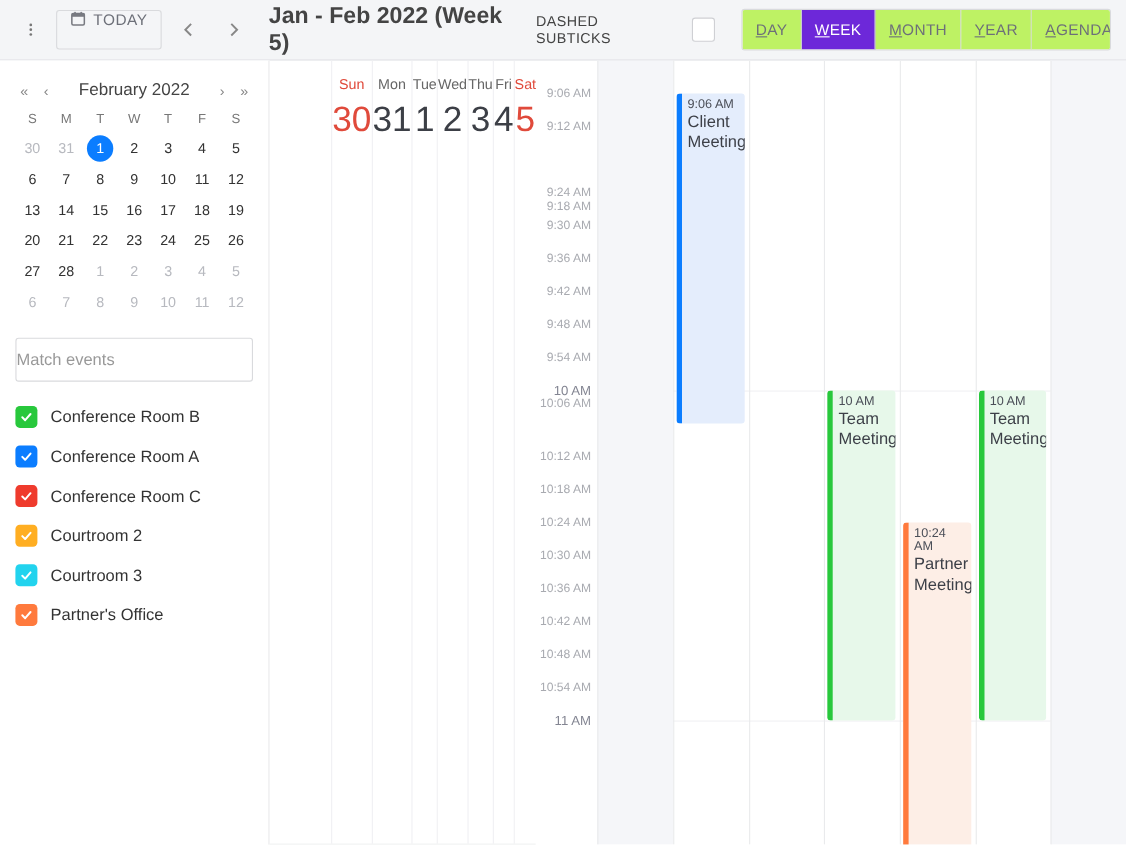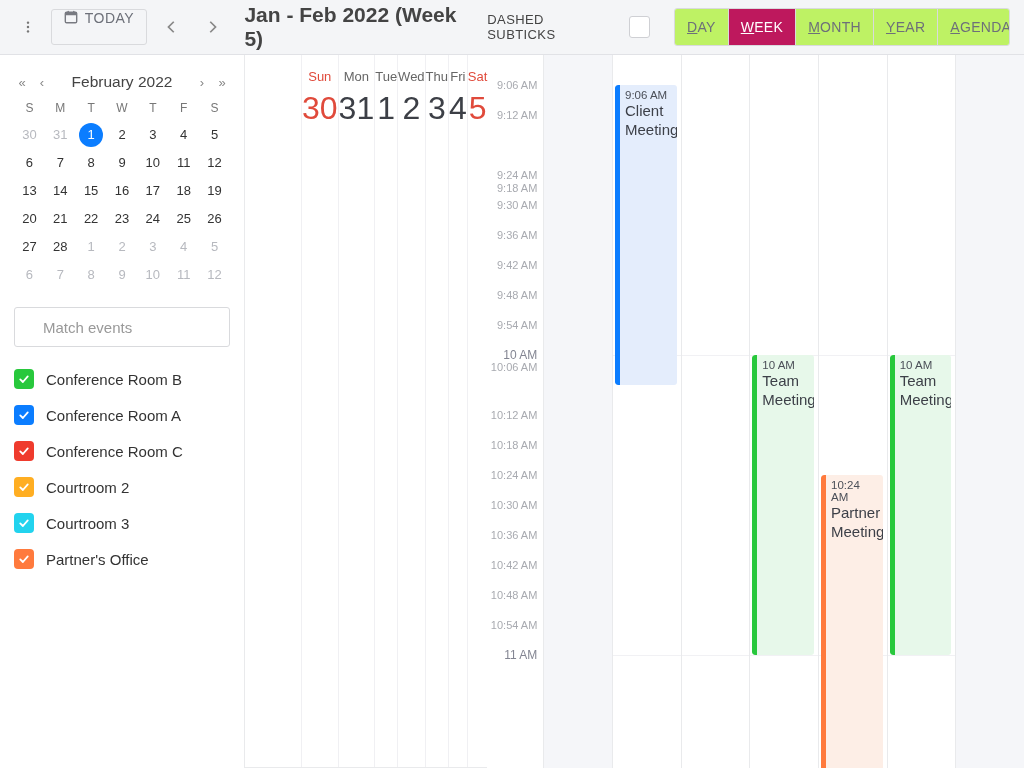--- a/index.html
+++ b/index.html
@@ -11,41 +11,41 @@
     .today-btn {height:36px;border:1px solid #d9dadd;border-radius:3px;background:#f4f5f7;display:flex;gap:7px;padding:0 12px;cursor:pointer;color:#6d7079;font-size:14px;font-weight:500;letter-spacing:0.5px}
     .today-btn svg {width:14px;height:14px}
     .nav-arrow {width:34px;height:34px;display:flex;align-items:center;justify-content:center;color:#888;cursor:pointer;font-size:18px;border-radius:3px}
     .title {font-size:21px;font-weight:600;color:#444;margin-left:8px}
     .spacer {flex:1}
     .subticks-label {font-size:13px;color:#444;letter-spacing:0.4px;font-weight:500}
     .subticks-check {width:22px;height:22px;border:1px solid #cfd0d4;border-radius:3px;margin-left:10px;margin-right:16px;cursor:pointer;background:#fff}
     .view-switch {display:flex;border:1px solid #d9dadd;border-radius:3px;overflow:hidden}
     .view-switch button {height:36px;padding:0 12px;border:none;background:#bef264;color:#6d7079;font-size:14px;cursor:pointer;border-right:1px solid #d9dadd;letter-spacing:0.3px}
     .view-switch button:last-child {border-right:none}
-    .view-switch button.active {background:#be185d;color:#fff}
+    .view-switch button.active {background:#6d28d9;color:#fff}
     .u {text-decoration:underline}
 
     
     .main {display:flex;height:calc(768px - 55px)}
     .sidebar {width:245px;border-right:1px solid #e9eaec;background:#fff;padding:18px 14px 0;overflow:hidden}
     .content {flex:1;display:flex;flex-direction:row;overflow:hidden;position:relative}
 
     
     .mini-header {display:flex;align-items:center;justify-content:space-between;margin-bottom:10px;color:#555}
     .mini-header .arrows {display:flex;gap:4px}
     .mini-header .arrows span {cursor:pointer;color:#888;font-size:13px;width:16px;text-align:center}
     .mini-title {font-size:15.5px;font-weight:500;color:#444}
     .mini-grid {display:grid;grid-template-columns:repeat(7,1fr);gap:4px 0;text-align:center;font-size:13px}
     .mini-grid .dow {color:#777;font-weight:500;margin-bottom:4px;font-size:12px}
     .mini-grid .d {height:24px;line-height:24px;color:#333;cursor:pointer;border-radius:50%}
     .mini-grid .d.out {color:#b7b9bf}
     .mini-grid .d.sel {background:#0b7dff;color:#fff;width:24px;margin:0 auto}
 
     
-    .filter-input {width:100%;height:40px;border:1px solid #d9dadd;border-radius:3px;margin-top:20px;padding:0 28px;font-size:15px;color:#888}
+    .filter-input {width:100%;height:40px;border:1px solid #d9dadd;border-radius:3px;margin-top:20px;padding:0 0;font-size:15px;color:#888}
     .filter-input::placeholder {color:#999}
 
     
     .res-list {margin-top:22px;display:flex;flex-direction:column;gap:16px}
     .res-item {display:flex;align-items:center;gap:12px;cursor:pointer}
     .res-check {width:20px;height:20px;border-radius:4px;display:flex;align-items:center;justify-content:center}
     .res-check svg {width:12px;height:12px}
     .res-label {font-size:15px;color:#333}
 
     

